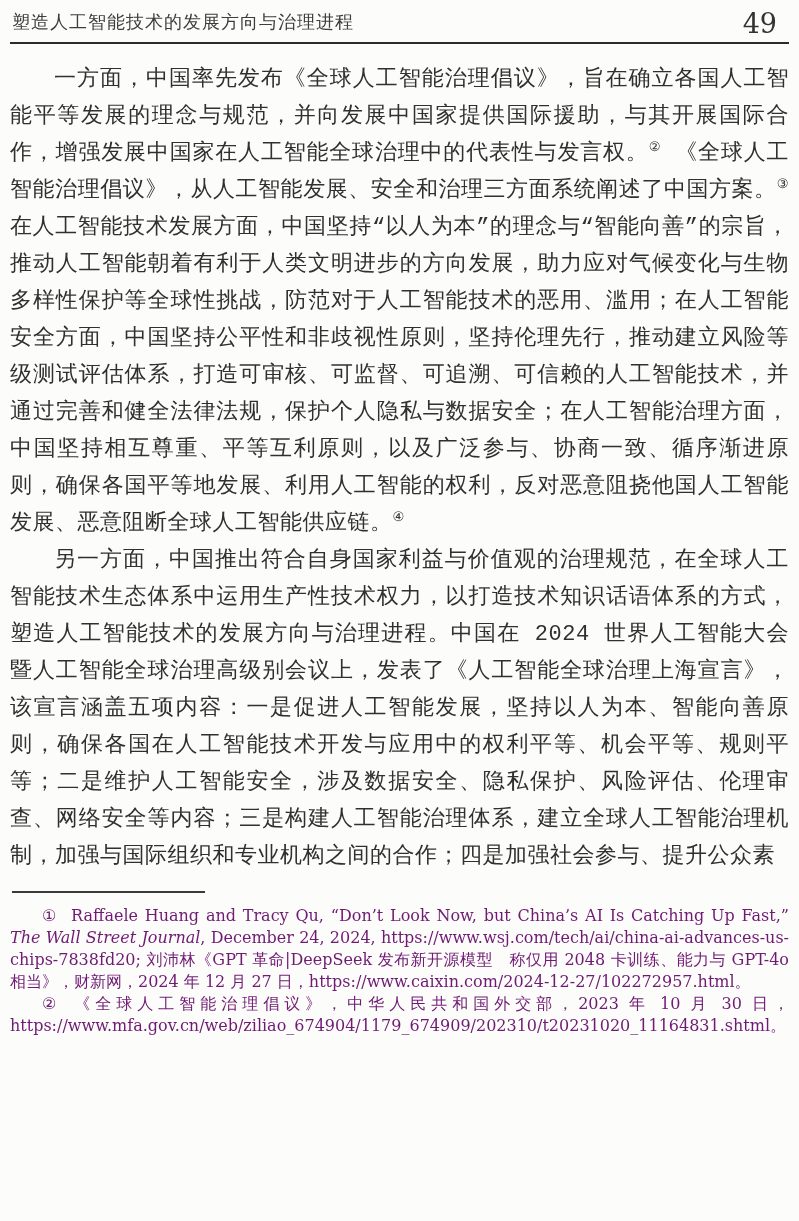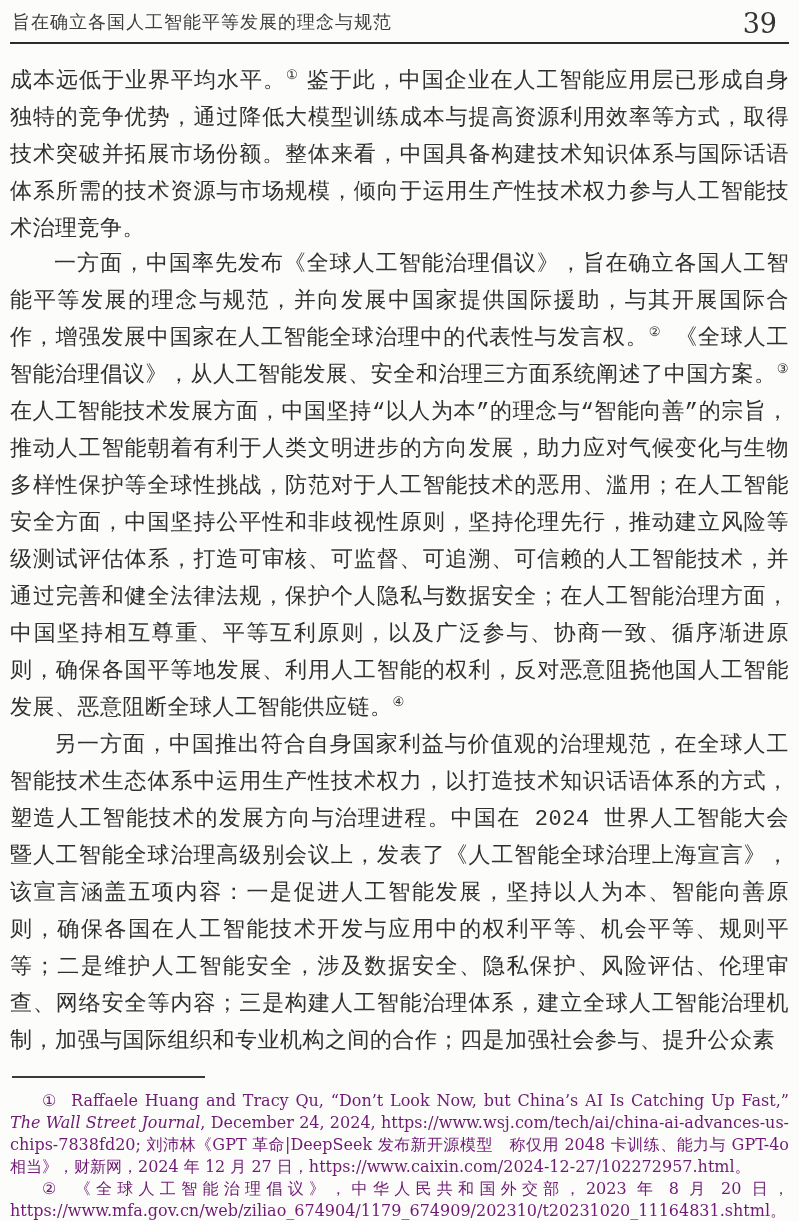--- a/index.html
+++ b/index.html
@@ -66,32 +66,31 @@
   .footnotes p { text-indent: 2em; }
   .fn-marker { margin-right: 13px; }
   .italic { font-style: italic; }
 </style>
 </head>
 <body>
 
 <div class="page">
 
   <header class="page-header">
-    <div class="header-title">旨在确立各国人工智能平等发展的理念与规范</div>
-    <div class="page-number">39</div>
+    <div class="header-title">塑造人工智能技术的发展方向与治理进程</div>
+    <div class="page-number">49</div>
   </header>
 
   <div class="header-rule"></div>
 
   <main class="article-body" id="body-container">
-      <p><span>成本远低于业界平均水平。</span><sup class="fnref">①</sup><span> 鉴于此，中国企业在人工智能应用层已形成自身独特的竞争优势，通过降低大模型训练成本与提高资源利用效率等方式，取得技术突破并拓展市场份额。整体来看，中国具备构建技术知识体系与国际话语体系所需的技术资源与市场规模，倾向于运用生产性技术权力参与人工智能技术治理竞争。</span></p>
       <p class="indent"><span>一方面，中国率先发布《全球人工智能治理倡议》，旨在确立各国人工智能平等发展的理念与规范，并向发展中国家提供国际援助，与其开展国际合作，增强发展中国家在人工智能全球治理中的代表性与发言权。</span><sup class="fnref">②</sup><span> 《全球人工智能治理倡议》，从人工智能发展、安全和治理三方面系统阐述了中国方案。</span><sup class="fnref">③</sup><span> 在人工智能技术发展方面，中国坚持“以人为本”的理念与“智能向善”的宗旨，推动人工智能朝着有利于人类文明进步的方向发展，助力应对气候变化与生物多样性保护等全球性挑战，防范对于人工智能技术的恶用、滥用；在人工智能安全方面，中国坚持公平性和非歧视性原则，坚持伦理先行，推动建立风险等级测试评估体系，打造可审核、可监督、可追溯、可信赖的人工智能技术，并通过完善和健全法律法规，保护个人隐私与数据安全；在人工智能治理方面，中国坚持相互尊重、平等互利原则，以及广泛参与、协商一致、循序渐进原则，确保各国平等地发展、利用人工智能的权利，反对恶意阻挠他国人工智能发展、恶意阻断全球人工智能供应链。</span><sup class="fnref">④</sup></p>
       <p class="indent"><span>另一方面，中国推出符合自身国家利益与价值观的治理规范，在全球人工智能技术生态体系中运用生产性技术权力，以打造技术知识话语体系的方式，塑造人工智能技术的发展方向与治理进程。中国在 2024 世界人工智能大会暨人工智能全球治理高级别会议上，发表了《人工智能全球治理上海宣言》，该宣言涵盖五项内容：一是促进人工智能发展，坚持以人为本、智能向善原则，确保各国在人工智能技术开发与应用中的权利平等、机会平等、规则平等；二是维护人工智能安全，涉及数据安全、隐私保护、风险评估、伦理审查、网络安全等内容；三是构建人工智能治理体系，建立全球人工智能治理机制，加强与国际组织和专业机构之间的合作；四是加强社会参与、提升公众素</span></p>
     </main>
 
   <div class="footnote-rule"></div>
 
   <section class="footnotes" id="footnotes-container">
       <p><span class="fn-marker">①</span><span>Raffaele Huang and Tracy Qu, “Don’t Look Now, but China’s AI Is Catching Up Fast,” </span><em class="italic">The Wall Street Journal</em><span>, December 24, 2024, https://www.wsj.com/tech/ai/china-ai-advances-us-chips-7838fd20; 刘沛林《GPT 革命|DeepSeek 发布新开源模型　称仅用 2048 卡训练、能力与 GPT-4o 相当》，财新网，2024 年 12 月 27 日，https://www.caixin.com/2024-12-27/102272957.html。</span></p>
-      <p><span class="fn-marker">②</span><span>《全球人工智能治理倡议》，中华人民共和国外交部，2023 年 8 月 20 日，https://www.mfa.gov.cn/web/ziliao_674904/1179_674909/202310/t20231020_11164831.shtml。</span></p>
+      <p><span class="fn-marker">②</span><span>《全球人工智能治理倡议》，中华人民共和国外交部，2023 年 10 月 30 日，https://www.mfa.gov.cn/web/ziliao_674904/1179_674909/202310/t20231020_11164831.shtml。</span></p>
     </section>
 
 </div>
 
 </body></html>

